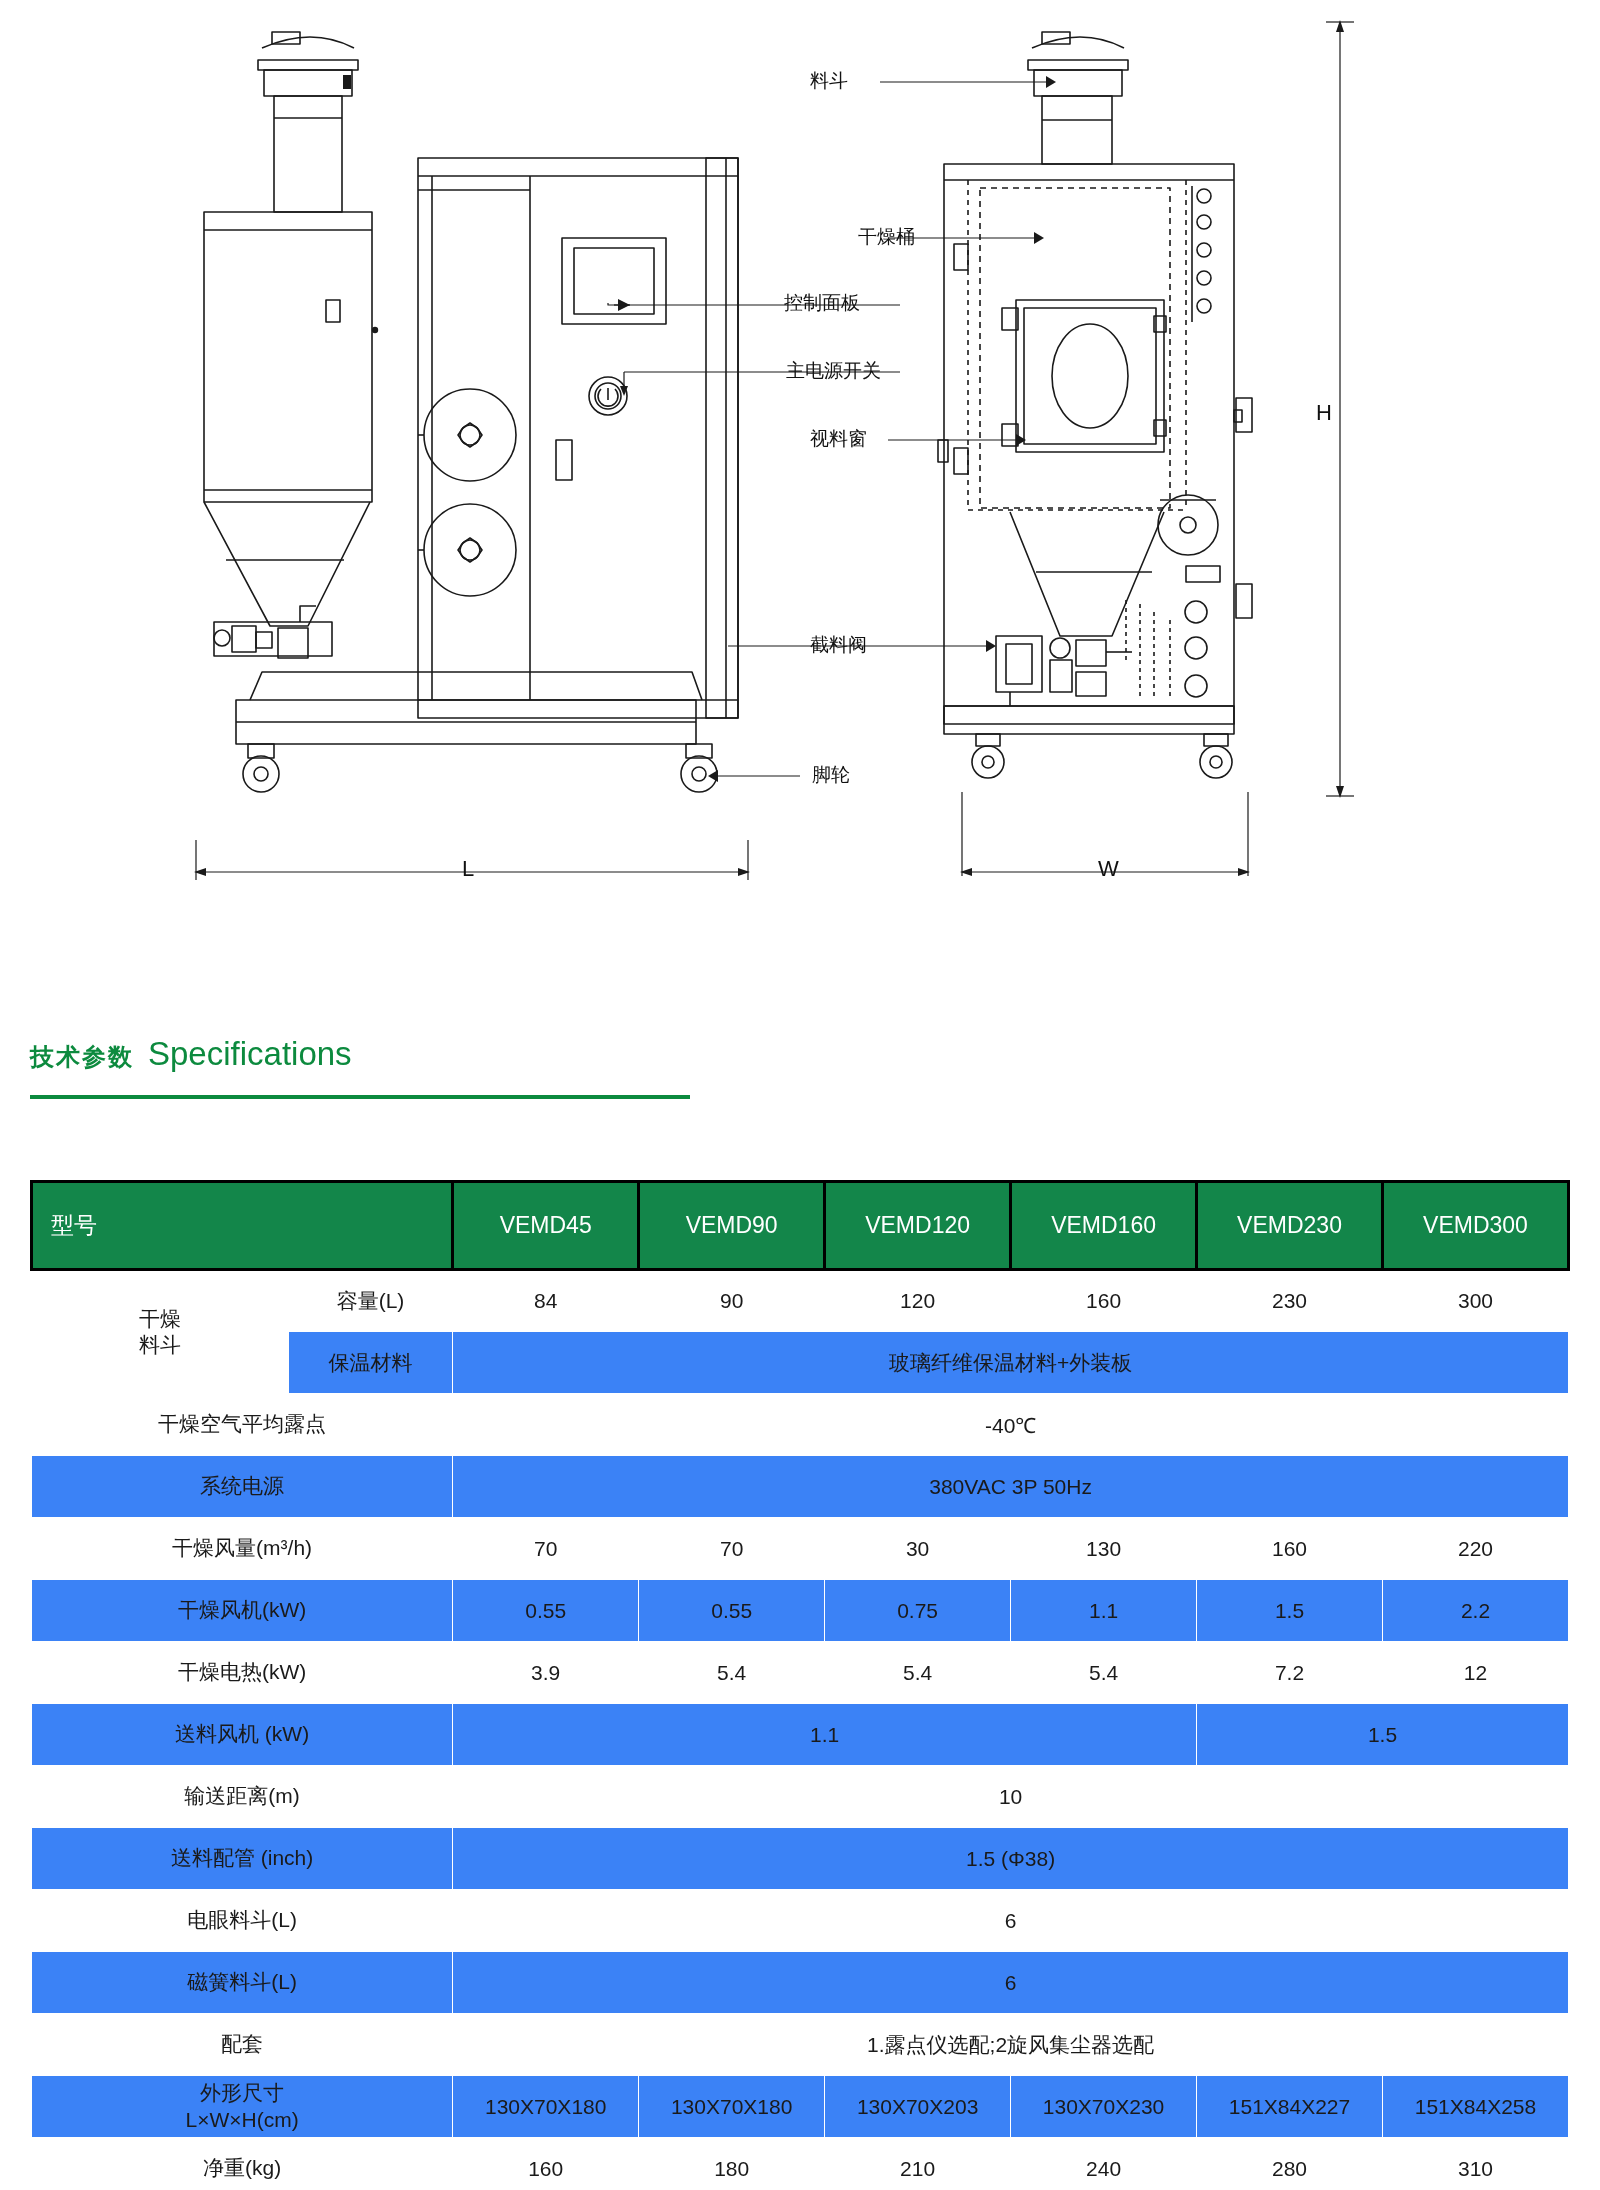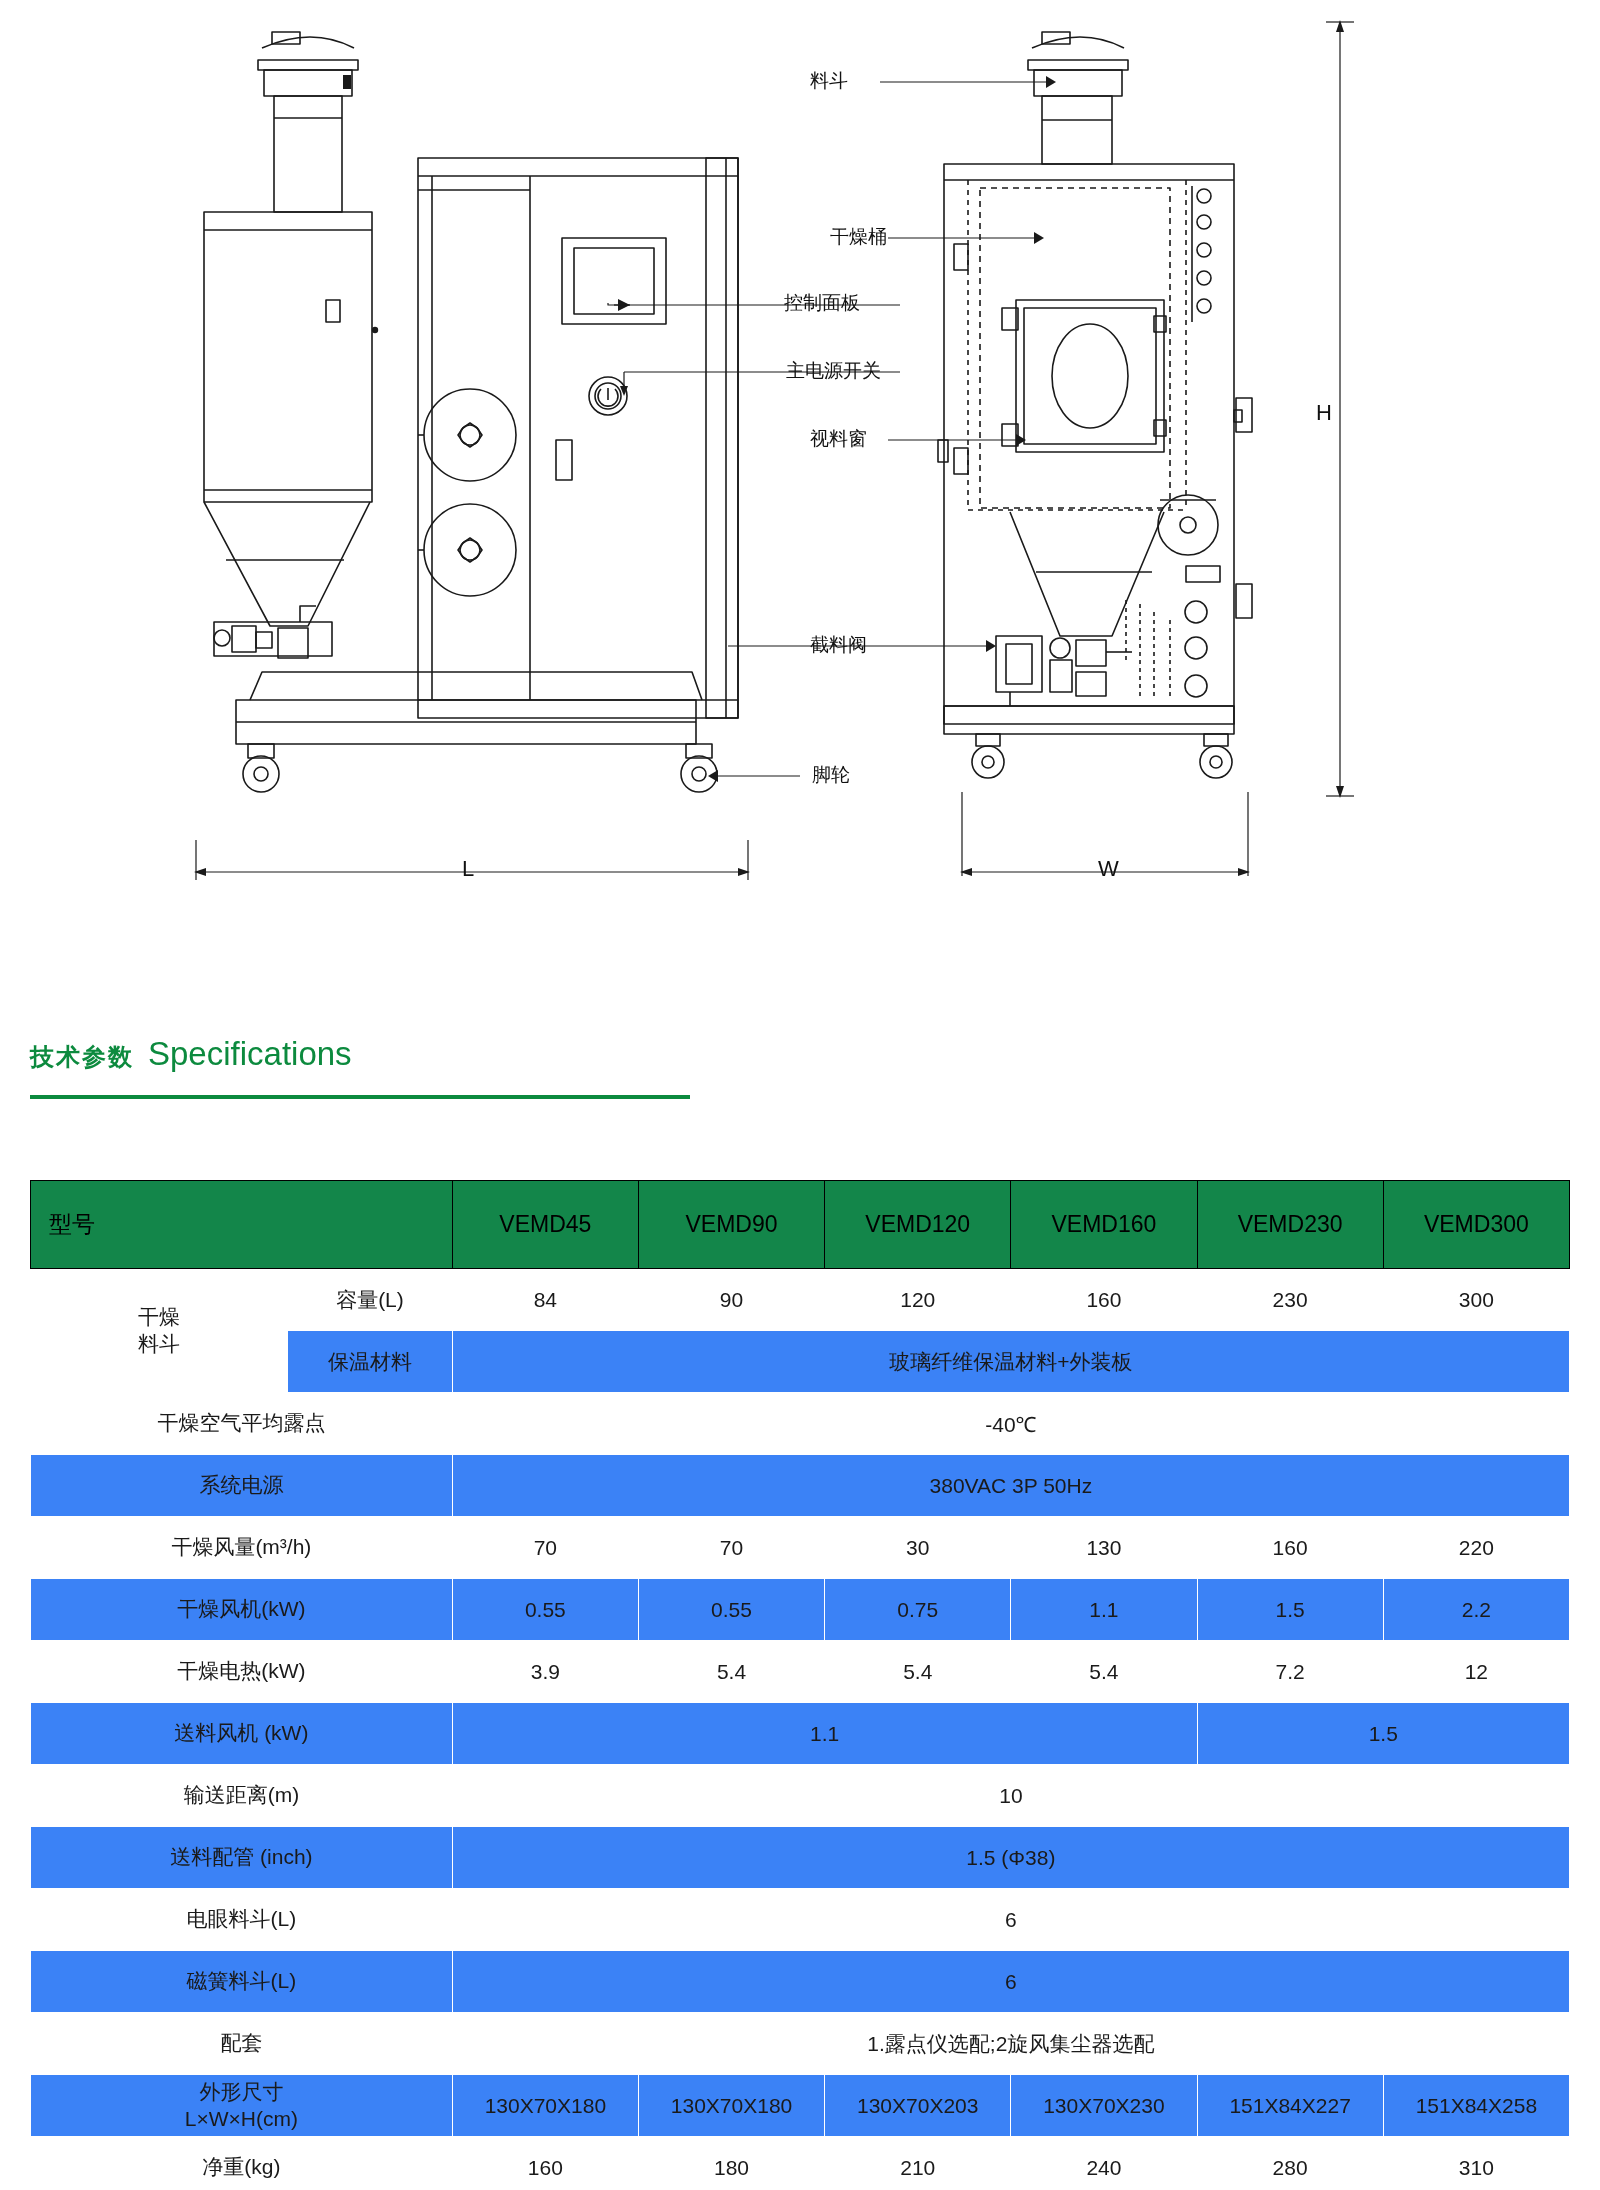--- a/index.html
+++ b/index.html
@@ -60,24 +60,24 @@
   #spec-table td, #spec-table th {
     border:1px solid #ffffff;
     text-align:center;
     vertical-align:middle;
     padding:0;
     height:62px;
     font-weight:normal;
   }
   #spec-table thead th {
     background:#13864a;
-    color:#000000;
+    color:#ffffff;
     font-size:23px;
     height:88px;
-    border:1px solid #000000;
+    border:3px solid #000000;
   }
   #spec-table thead th.hdr-label {
     text-align:left;
     padding-left:18px;
   }
   tr.row-white td { background:#ffffff; }
   tr.row-grey td  { background:#3b82f6; }
   td.rowlabel {
     text-align:left;
     padding-left:16px;
@@ -296,21 +296,21 @@
         <path d="M962 792 v84"></path>
         <path d="M1248 792 v84"></path>
         <path d="M962 872 h286"></path>
         <path d="M972 868 l-12 4 l12 4 z" fill="#1a1a1a" stroke="none"></path>
         <path d="M1238 868 l12 4 l-12 4 z" fill="#1a1a1a" stroke="none"></path>
       </g>
     </g>
   </svg>
 
   <div class="callout-label" style="left:810px; top:68px;">料斗</div>
-  <div class="callout-label" style="left:830px; top:224px;text-align:center;">干燥桶</div>
+  <div class="callout-label" style="left:858px; top:224px;text-align:center;">干燥桶</div>
   <div class="callout-label" style="left:784px; top:290px;">控制面板</div>
   <div class="callout-label" style="left:786px; top:358px;">主电源开关</div>
   <div class="callout-label" style="left:810px; top:426px;">视料窗</div>
   <div class="callout-label" style="left:810px; top:632px;">截料阀</div>
   <div class="callout-label" style="left:812px; top:762px;">脚轮</div>
 
   <div class="callout-label" style="left:1316px; top:400px; font-size:22px;">H</div>
   <div class="callout-label" style="left:462px; top:856px; font-size:22px;">L</div>
   <div class="callout-label" style="left:1098px; top:856px; font-size:22px;">W</div>
 </div>

